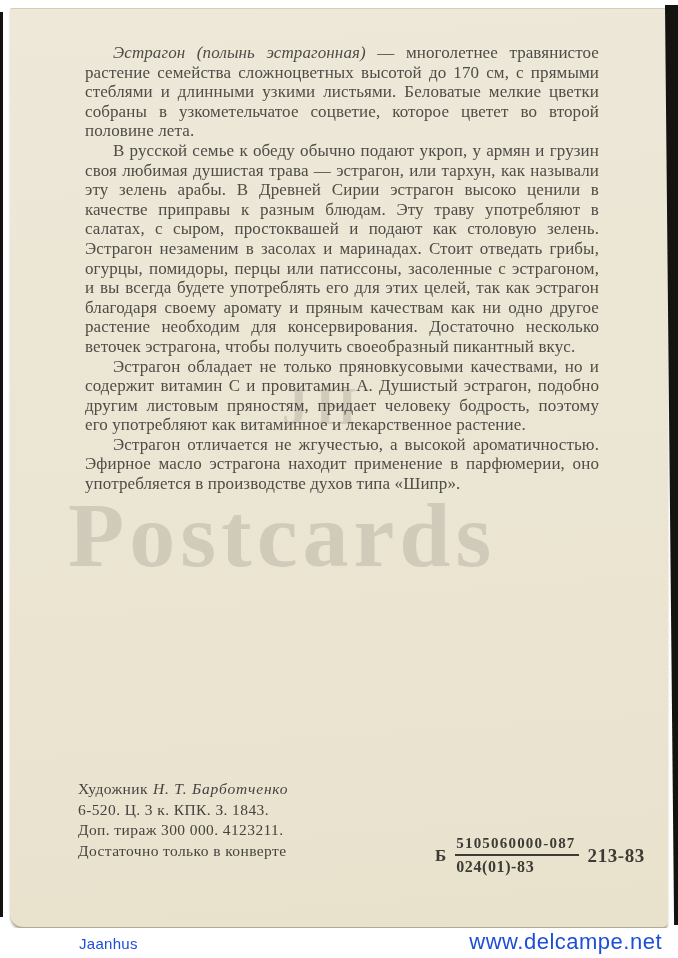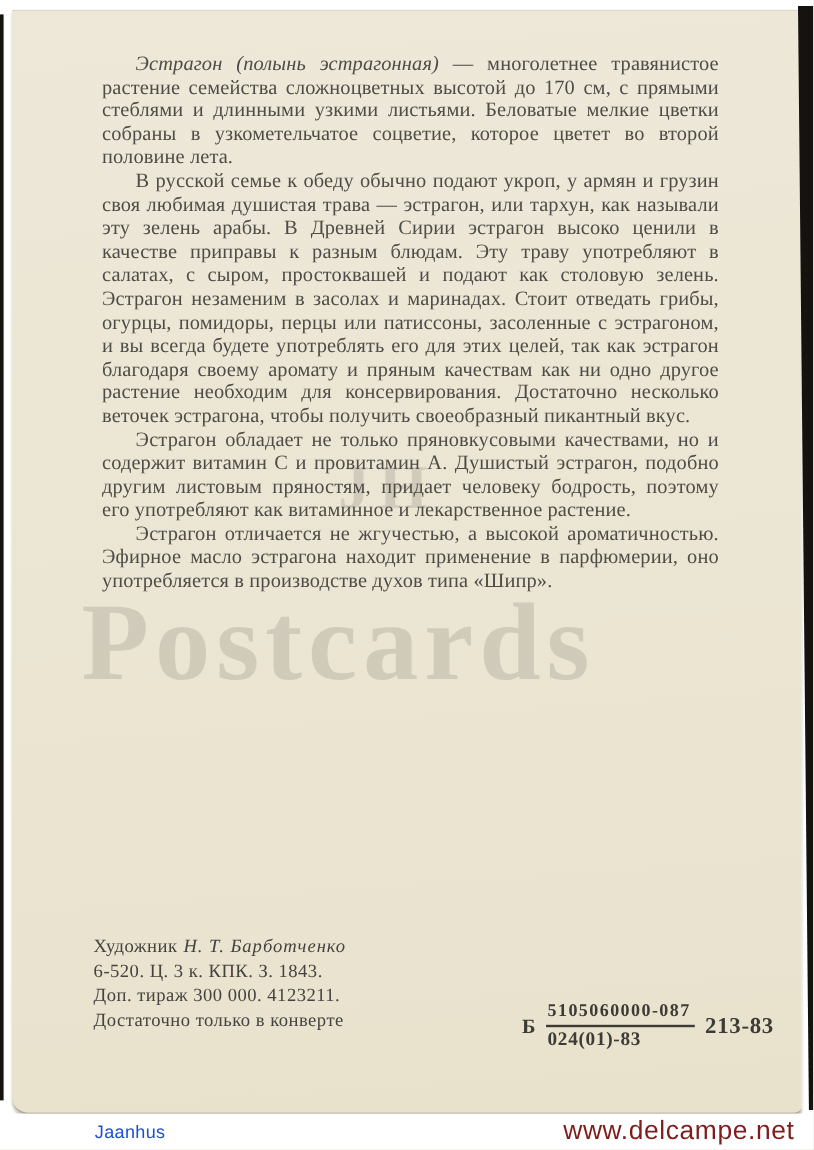--- a/index.html
+++ b/index.html
@@ -77,21 +77,21 @@
     position:absolute; left:0; bottom:0; width:678px; height:30px;
     background:#ffffff; z-index:4;
     font-family:"Liberation Sans", sans-serif;
   }
   .seller {
     position:absolute; left:35px; top:7px;
     font-size:15px; color:#1d4ed8; letter-spacing:0.3px;margin-left:44px;
   }
   .site {
     position:absolute; right:16px; top:1px;
-    font-size:22px; color:#7f1d1d; letter-spacing:0.5px;
+    font-size:22px; color:#1d4ed8; letter-spacing:0.5px;
   }
 </style>
 </head>
 <body>
 
 <div class="scan">
 
   <div class="edge edge-left"></div>
   <div class="edge edge-right"></div>
 

